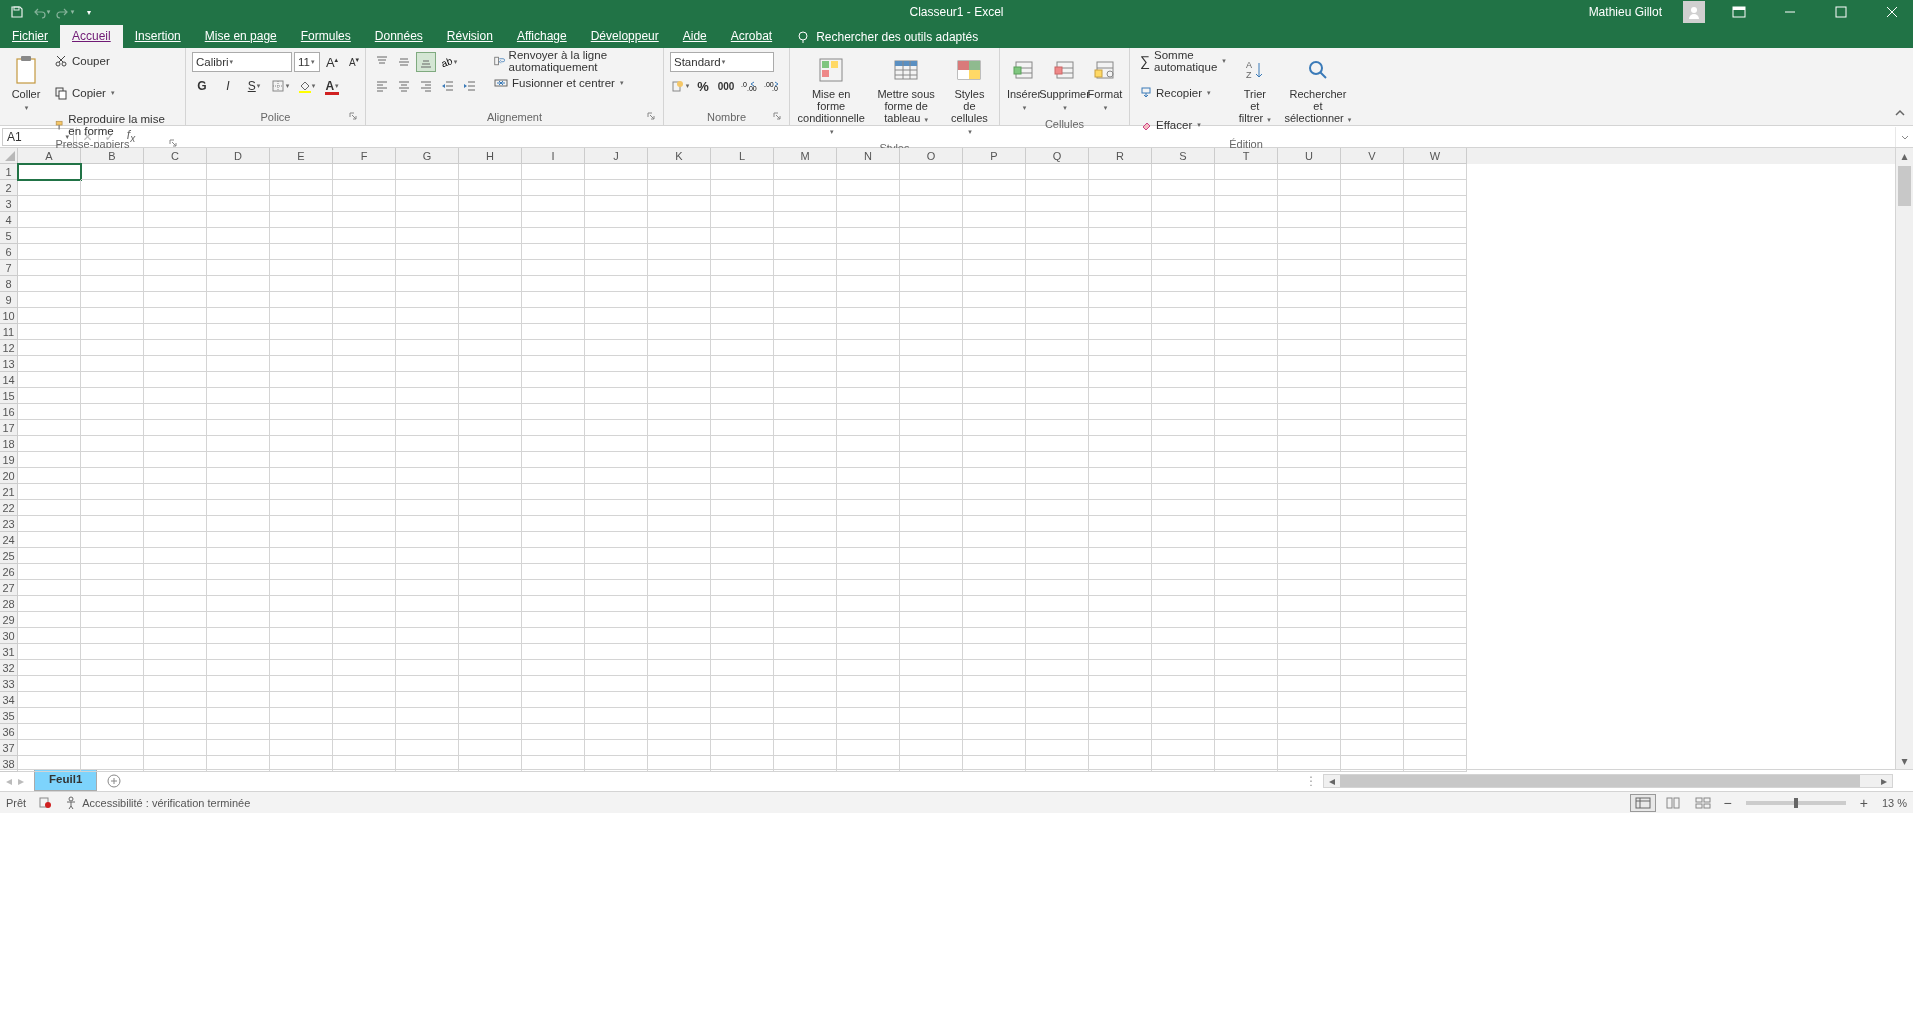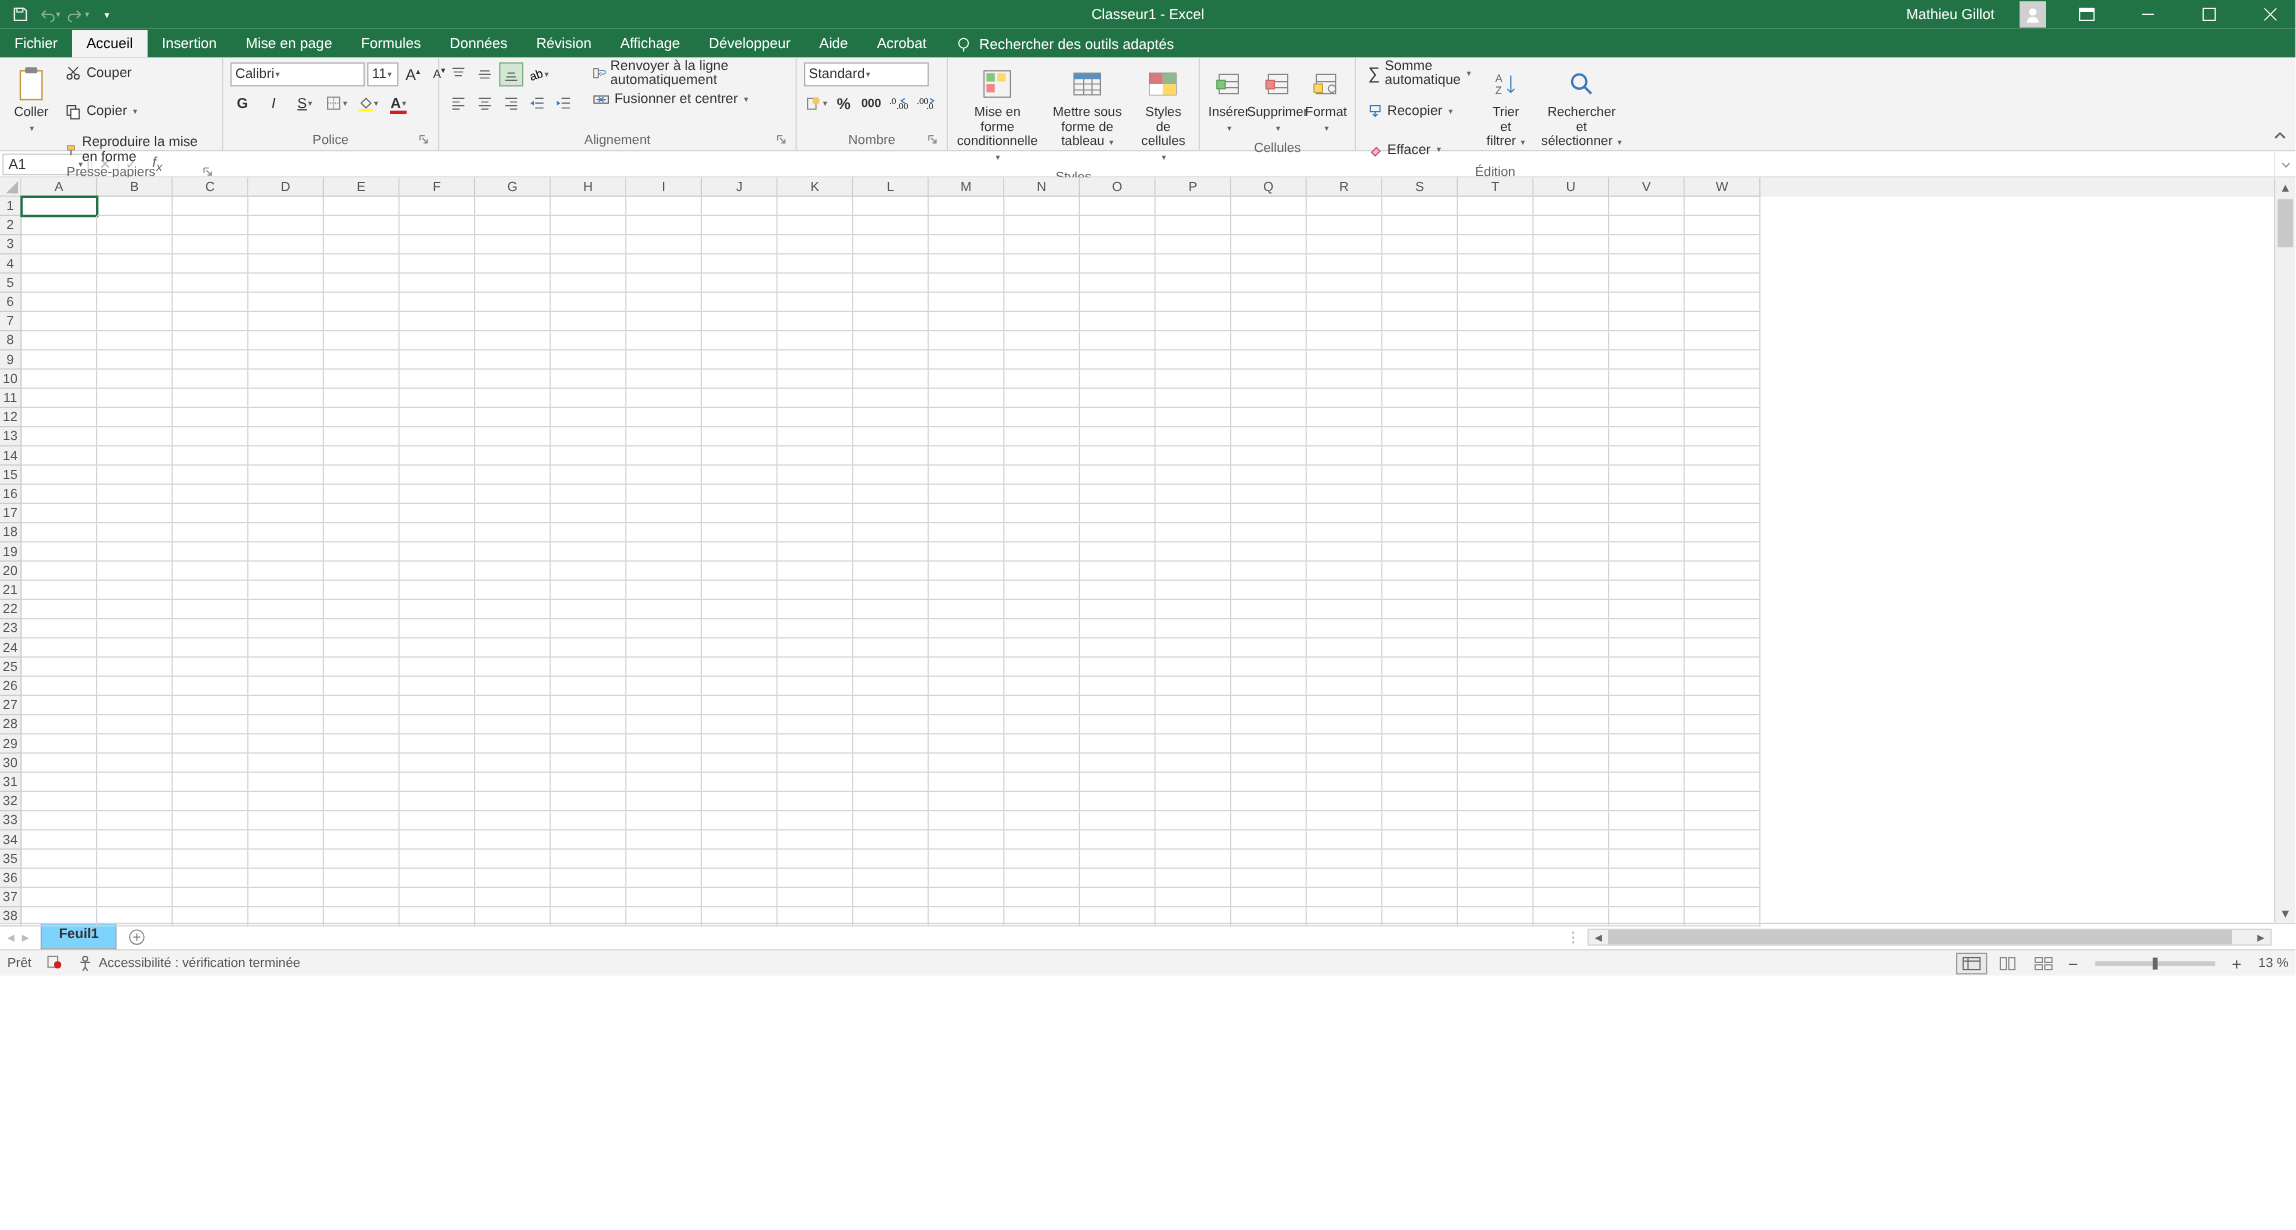--- a/index.html
+++ b/index.html
@@ -11,39 +11,39 @@
 .qat-btn { width: 22px; height: 20px; display: flex; align-items: center; justify-content: center; cursor: pointer; }
 .qat-btn svg { fill: #fff; opacity: 0.9; }
 .titlebar-center { position: absolute; left: 50%; transform: translateX(-50%); font-size: 12px; }
 .titlebar-right { margin-left: auto; display: flex; align-items: center; gap: 17px; padding-right: 4px; }
 .user-name { font-size: 12px; margin-right: 4px; }
 .user-avatar { width: 22px; height: 22px; background: #d0d0d0; display: flex; align-items: center; justify-content: center; }
 .win-btn { width: 34px; height: 24px; display: flex; align-items: center; justify-content: center; cursor: pointer; }
 
 
 .tabbar { height: 24px; background: #217346; display: flex; align-items: flex-end; color: #fff; }
-.tab { padding: 4px 12px 5px; font-size: 12px; cursor: pointer; }
-.tab.active { background: #f3f3f3; color: #000000; }
+.tab { padding: 4px 12px 5px; font-size: 12px; cursor: pointer; text-decoration: underline; }
+.tab.active { background: #f3f3f3; color: #701a75; }
 .tab-search { display: flex; align-items: center; gap: 6px; padding: 4px 12px; }
 
 
 .ribbon { height: 78px; background: #f3f3f3; border-bottom: 1px solid #d4d4d4; display: flex; position: relative; }
 .ribbon-group { border-right: 1px solid #d4d4d4; display: flex; flex-direction: column; padding: 2px 4px 0; }
 .ribbon-group-content { flex: 1; display: flex; align-items: flex-start; gap: 4px; padding: 2px; }
 .ribbon-group-label { text-align: center; font-size: 11px; color: #666; padding: 2px 0; position: relative; }
 .launcher { position: absolute; right: 2px; bottom: 2px; width: 12px; height: 12px; cursor: pointer; }
 .big-btn { display: flex; flex-direction: column; align-items: center; justify-content: center; padding: 2px 4px; cursor: pointer; min-width: 40px; }
 .big-btn-icon { width: 32px; height: 32px; display: flex; align-items: center; justify-content: center; }
 .big-btn-label { font-size: 11px; text-align: center; line-height: 1.1; margin-top: 2px; }
 .stack { display: flex; flex-direction: column; gap: 14px; }
 .small-btn { display: flex; align-items: center; gap: 4px; padding: 1px 4px; cursor: pointer; font-size: 11.5px; height: 18px; }
 .icon-btn { width: 20px; height: 20px; display: flex; align-items: center; justify-content: center; cursor: pointer; }
 .row { display: flex; align-items: center; gap: 2px; }
 .combo { border: 1px solid #ababab; background: #fff; height: 20px; display: flex; align-items: center; padding: 0 3px; font-size: 11.5px; }
-.combo-font { width: 112px; }
+.combo-font { width: 100px; }
 .combo-size { width: 26px; }
 .combo-num { width: 104px; }
 .combo-arrow { margin-left: auto; }
 .drop-arrow { font-size: 7px; color: #666; margin-left: 1px; }
 .collapse-btn { position: absolute; right: 6px; bottom: 2px; cursor: pointer; }
 
 
 .formula-row { height: 22px; border-bottom: 1px solid #d4d4d4; display: flex; align-items: center; background: #fff; }
 .name-box { width: 72px; border: 1px solid #ccc; margin: 0 2px; height: 18px; display: flex; align-items: center; padding: 0 4px; font-size: 12px; }
 .fb-btn { width: 22px; height: 20px; display: flex; align-items: center; justify-content: center; color: #bbb; border-left: 1px solid #e8e8e8; }

